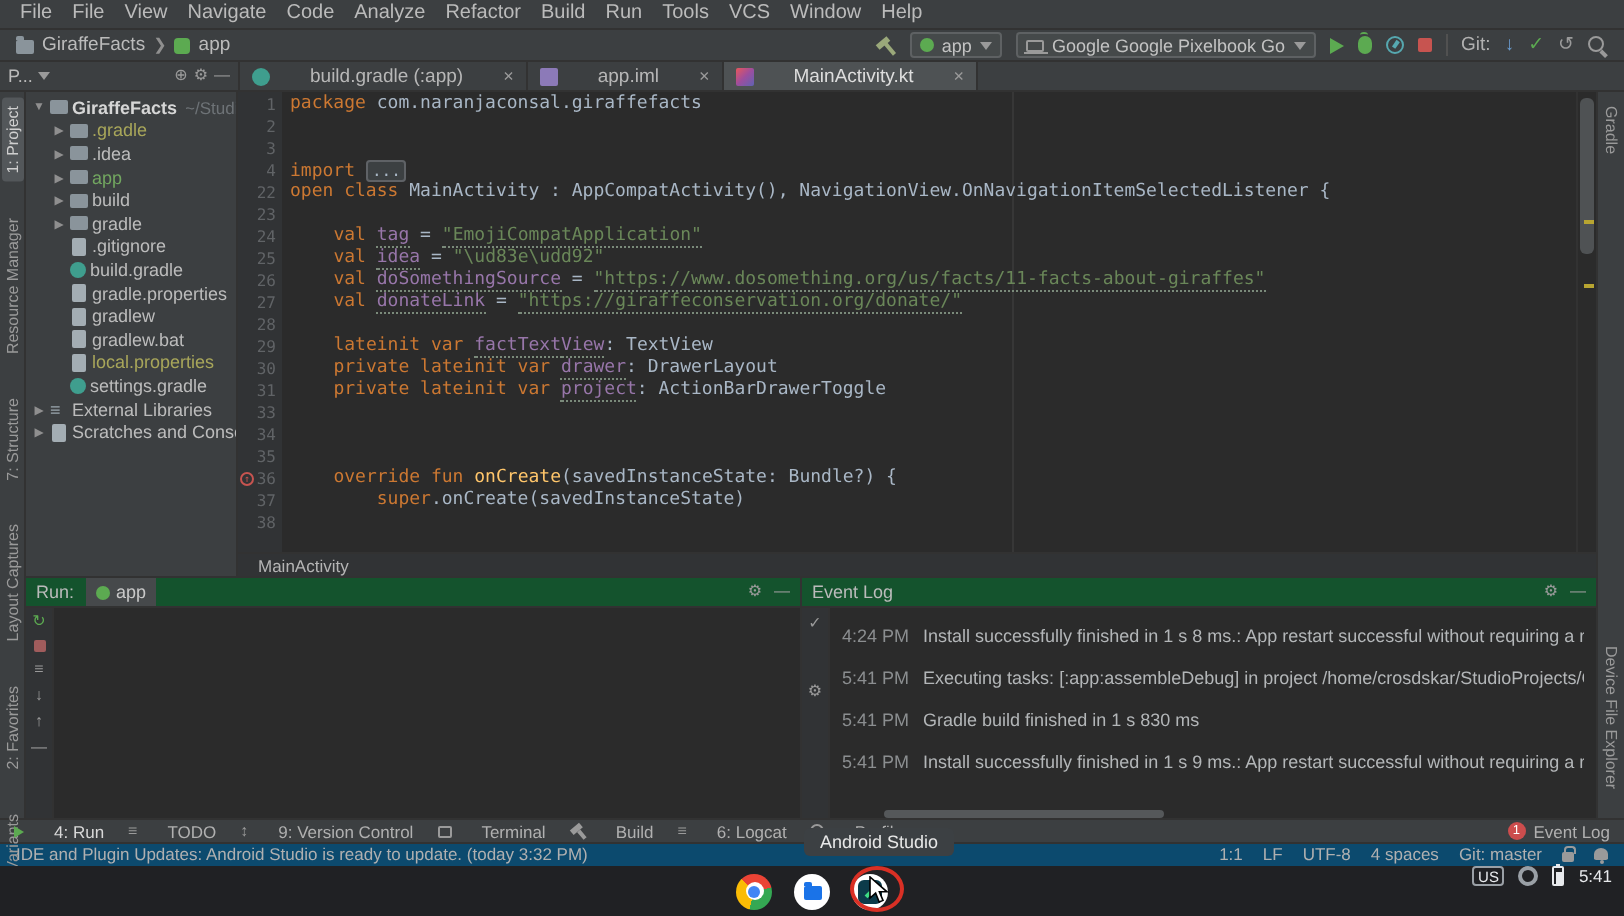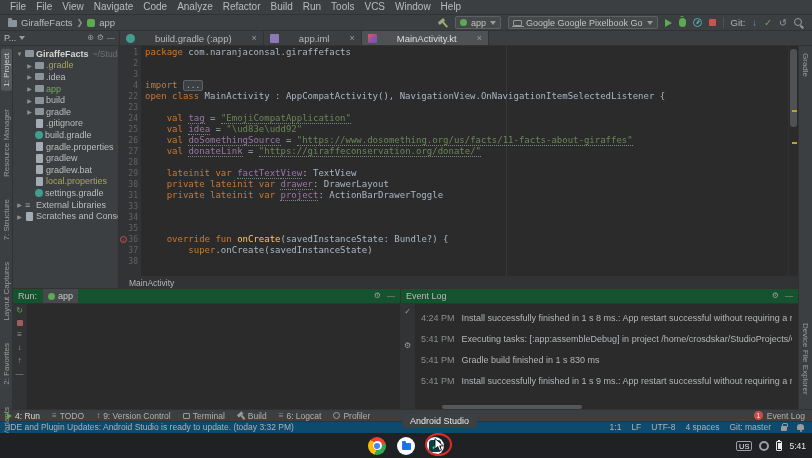--- a/index.html
+++ b/index.html
@@ -134,21 +134,21 @@
   .ev-body{flex:1;display:flex;min-height:0;background:#2b2b2b;position:relative}
   .ev-strip{gap:26px;padding-top:4px}
   .ev-list{flex:1;padding:9px 6px 0 6px;overflow:hidden;font-size:9px;position:relative}
   .ev-entry{white-space:nowrap;overflow:hidden;margin-bottom:11px;color:#b3b6b8}
   .ev-time{color:#8b8e90;margin-right:7px}
   .hscroll{position:absolute;left:15px;right:2px;bottom:0;height:4px}
   .hthumb{position:absolute;left:12px;width:140px;top:0;bottom:0;background:#55585a;border-radius:2px}
 
   
   .twbar{height:12px;background:#3c3f41;border-top:1px solid #323232;display:flex;align-items:center;gap:12px;padding:0 7px;font-size:8.5px;color:#b0b0b0}
-  .tw-item{display:flex;align-items:center;gap:3px;white-space:nowrap}
+  .tw-item{display:flex;align-items:center;gap:15px;white-space:nowrap}
   .tw-item.active{color:#d8d8d8}
   .tw-ic{display:inline-block;position:relative;color:#9a9a9a;font-size:8px;line-height:1}
   .twi-play{width:0;height:0;border-left:5px solid #5caa51;border-top:3px solid transparent;border-bottom:3px solid transparent}
   .twi-todo::before{content:"≡"}
   .twi-vcs::before{content:"↕"}
   .twi-terminal{width:7px;height:6px;border:1px solid #9a9a9a;border-radius:1px}
   .twi-hammer{width:8px;height:8px}
   .twi-hammer::before{content:"";position:absolute;top:1px;left:0;width:6px;height:2.5px;background:#9a9a9a;transform:rotate(-40deg)}
   .twi-hammer::after{content:"";position:absolute;bottom:0;right:1px;width:1.5px;height:5px;background:#9a9a9a;transform:rotate(-40deg)}
   .twi-logcat::before{content:"≡"}
@@ -170,21 +170,21 @@
   .app-circle{width:18px;height:18px;border-radius:50%;position:relative}
   .app-chrome{background:conic-gradient(from -45deg,#ea4335 0deg 120deg,#34a853 120deg 240deg,#fbbc05 240deg 360deg)}
   .app-chrome::before{content:"";position:absolute;left:4.5px;top:4.5px;width:9px;height:9px;background:#fff;border-radius:50%}
   .app-chrome::after{content:"";position:absolute;left:6px;top:6px;width:6px;height:6px;background:#4285f4;border-radius:50%}
   .app-files{background:#ffffff}
   .app-files::before{content:"";position:absolute;left:4.5px;top:6px;width:9px;height:7px;background:#1a73e8;border-radius:1px}
   .app-files::after{content:"";position:absolute;left:4.5px;top:4.5px;width:4px;height:2px;background:#1a73e8;border-radius:1px 1px 0 0}
   .app-as{background:#ffffff}
   .app-as::before{content:"";position:absolute;left:3px;top:3px;width:12px;height:12px;background:#0c3b4a;border-radius:3px}
   .app-as::after{content:"";position:absolute;left:5.5px;top:8px;width:7px;height:2px;background:#3ddc84;transform:rotate(-45deg)}
-  .tray{position:absolute;right:6px;top:0;bottom:0;display:flex;align-items:center;gap:7px;color:#e8eaed;font-size:8.5px}
+  .tray{position:absolute;right:6px;top:0;bottom:0;display:flex;align-items:flex-start;gap:7px;color:#e8eaed;font-size:8.5px}
   .uskb{border:1px solid #9aa0a6;border-radius:2px;padding:0 2px;height:10px;line-height:9px;font-size:7.5px}
   .trayc{width:10px;height:10px;border-radius:50%;border:2px solid #9aa0a6}
   .batt{width:6px;height:10px;border:1px solid #e8eaed;border-radius:1px;position:relative}
   .batt::before{content:"";position:absolute;top:-2px;left:1px;width:2px;height:1px;background:#e8eaed}
   .batt::after{content:"";position:absolute;left:0.5px;right:0.5px;bottom:0.5px;height:6px;background:#e8eaed}
 
   .tooltip{position:absolute;left:402px;top:414px;background:#3c4043;color:#e8e8e8;font-size:9px;padding:2px 8px;border-radius:3px;z-index:30;white-space:nowrap}
   .annot{position:absolute;left:425px;top:433px;width:27px;height:23px;border:2px solid #d93025;border-radius:50%;z-index:31}
   .cursor{position:absolute;left:434px;top:438px;z-index:32}
 </style>

